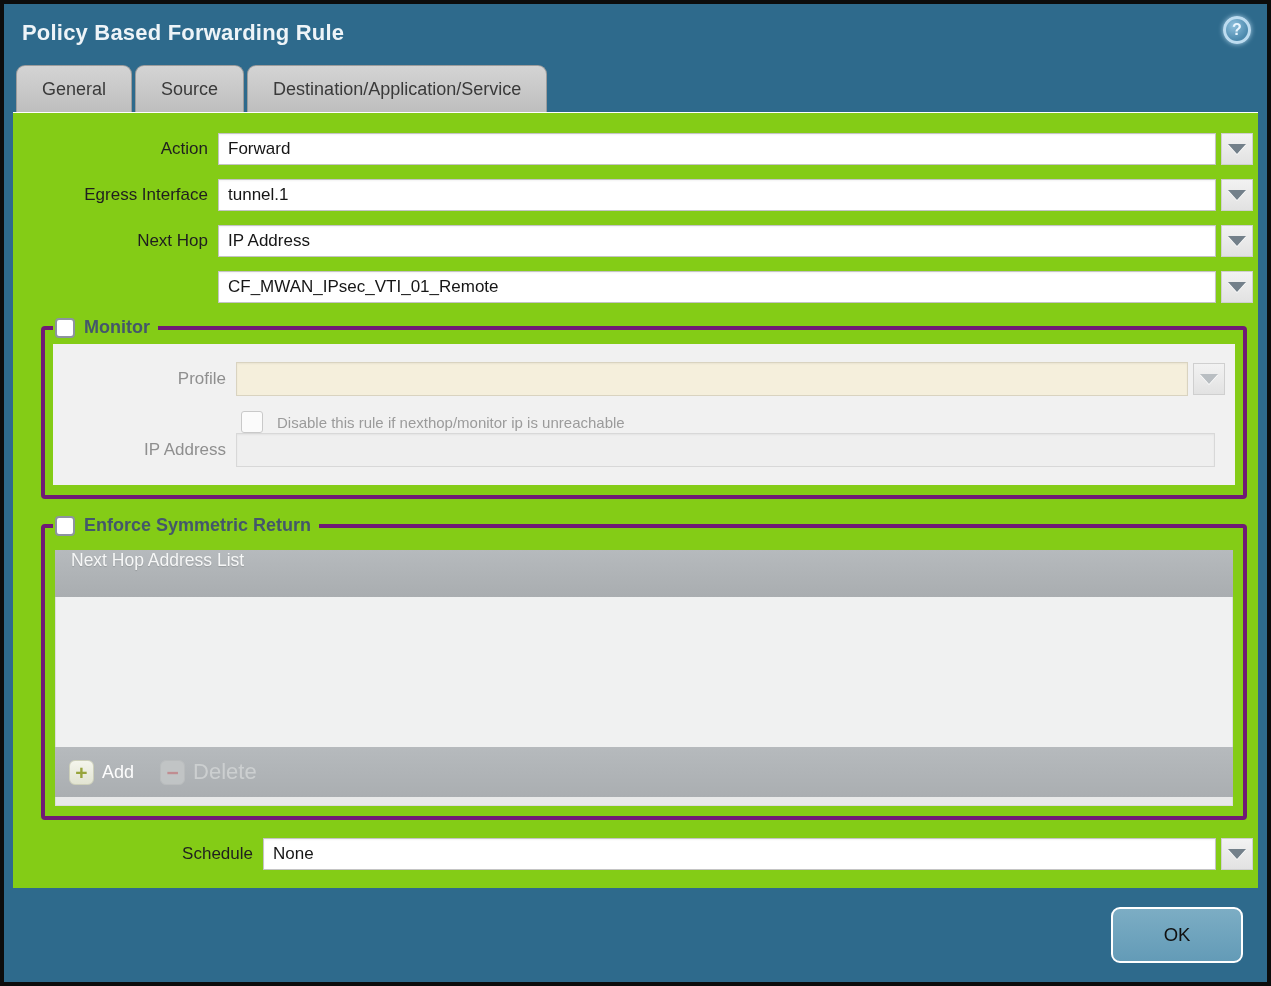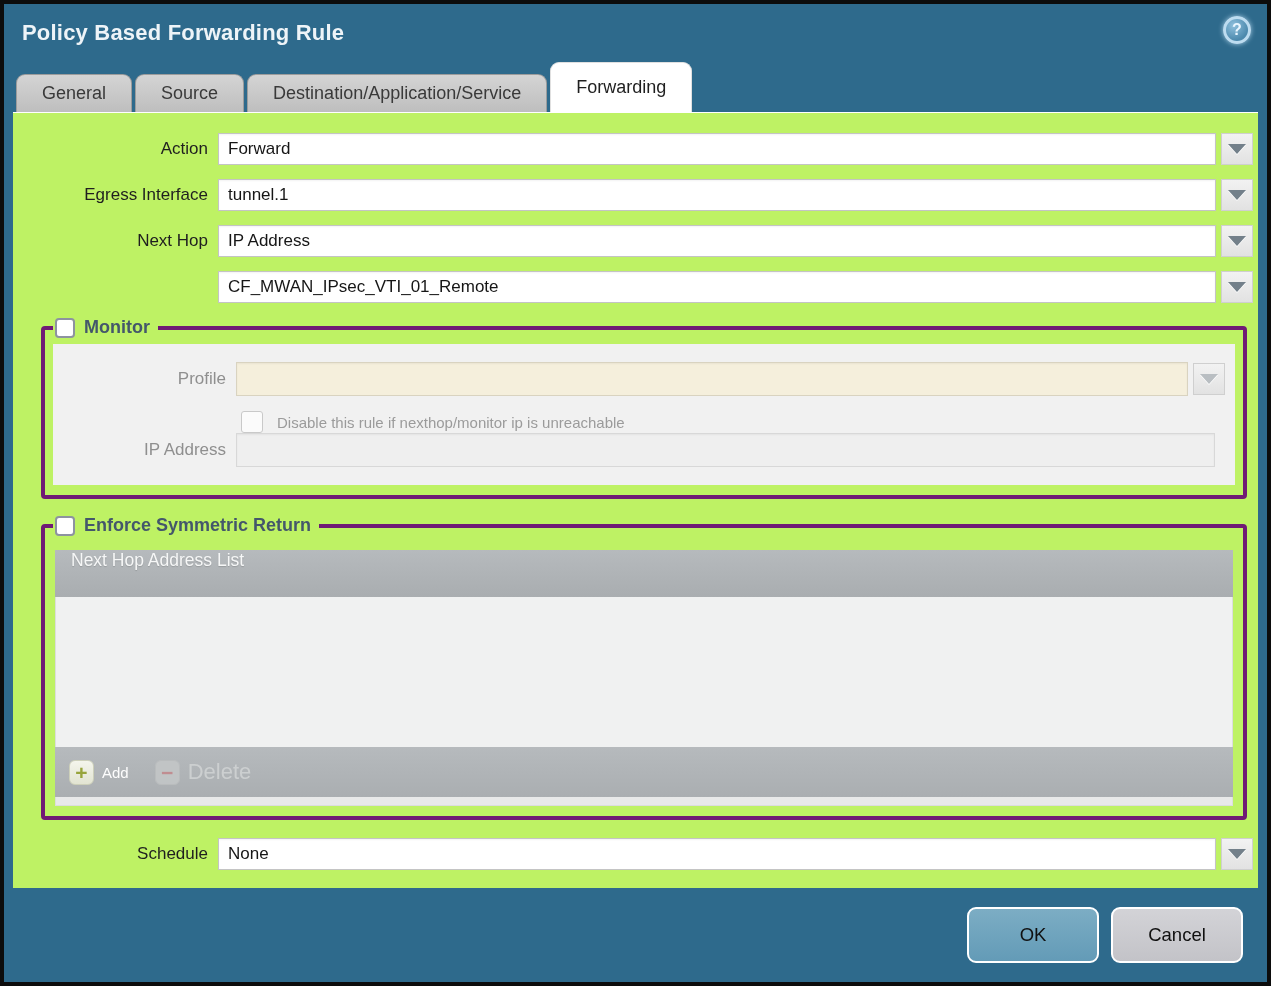--- a/index.html
+++ b/index.html
@@ -34,39 +34,39 @@
     cursor: pointer;
   }
 
   
   .tabbar {
     flex: 0 0 auto; height: 50px;
     display: flex; align-items: flex-end;
     padding-left: 12px; gap: 3px;
   }
   .tab {
-    height: 38px; padding: 0 25px;
+    height: 47px; padding: 0 25px;
     display: flex; align-items: center; justify-content: center;
     background: linear-gradient(#d4d4d4, #bebebe);
     border: 1px solid #9c9c9c; border-bottom: none;
     border-radius: 9px 9px 0 0;
     font-size: 18px; color: #3a3a3a; cursor: pointer;
     white-space: nowrap;
   }
   .tab.active {
     background: #ffffff; height: 50px;
     border-color: #e0e0e0;
     color: #1f1f1f;
   }
 
   
   .content {
     flex: 1 1 auto;
     margin: 0 9px;
-    background: #bef264;
+    background: #84cc16;
     border-top: 1px solid #fff;
     padding: 20px 5px 0 0;
     overflow: hidden;
   }
 
   .form-row {
     display: flex; align-items: center; margin: 0 0 14px 0;
   }
   .form-row .lbl {
     width: 205px; flex: 0 0 auto;
@@ -158,28 +158,28 @@
   .tbl-btn { display: flex; align-items: center; gap: 8px; cursor: pointer; }
   .tbl-btn .ico {
     width: 25px; height: 25px; border-radius: 6px;
     display: flex; align-items: center; justify-content: center;
     font-size: 21px; font-weight: 700; line-height: 1;
   }
   .tbl-btn.add .ico {
     background: linear-gradient(#f4f5ec, #e2e4d2);
     border: 1px solid #cdd0ba; color: #97a43c;
   }
-  .tbl-btn.add .tbl-btn-label { color: #fdfdfd; font-size: 15px; }
+  .tbl-btn.add .tbl-btn-label { color: #fdfdfd; font-size: 18px; }
   .tbl-btn.delete { cursor: default; opacity: 0.95; }
   .tbl-btn.delete .ico {
     background: #c2c5c6; border: 1px solid #babdbe; color: #c18b90;
   }
   .tbl-btn.delete .tbl-btn-label { color: #ced1d2; font-size: 22px; }
 
-  .schedule-row { margin-top: 18px; }
+  .schedule-row { margin-top: 18px; margin-left: 45px; }
 
   
   .footerbar {
     flex: 0 0 94px; position: relative;
     display: flex; align-items: center; justify-content: flex-end;
     gap: 12px; padding-right: 24px;
   }
   .btn {
     width: 132px; height: 56px;
     border: 2px solid #ffffff; border-radius: 9px;
@@ -199,21 +199,20 @@
     <span class="title">Policy Based Forwarding Rule</span>
     <div class="help-icon">
       <span>?</span>
     </div>
   </div>
 
   <div class="tabbar">
     <div class="tab">General</div>
     <div class="tab">Source</div>
     <div class="tab">Destination/Application/Service</div>
-    <div class="tab active">Forwarding</div>
   </div>
 
   <div class="content">
 
     <div class="form-row">
       <div class="lbl">Action</div>
       <div class="field">
         <div class="textbox">Forward</div>
         <div class="dd-btn">
           <span class="dd-arrow"></span>
@@ -310,16 +309,15 @@
         <div class="dd-btn">
           <span class="dd-arrow"></span>
         </div>
       </div>
     </div>
 
   </div>
 
   <div class="footerbar">
     <button class="btn ok">OK</button>
-    <button class="btn cancel">Cancel</button>
   </div>
 
 </div>
 
 </body></html>

